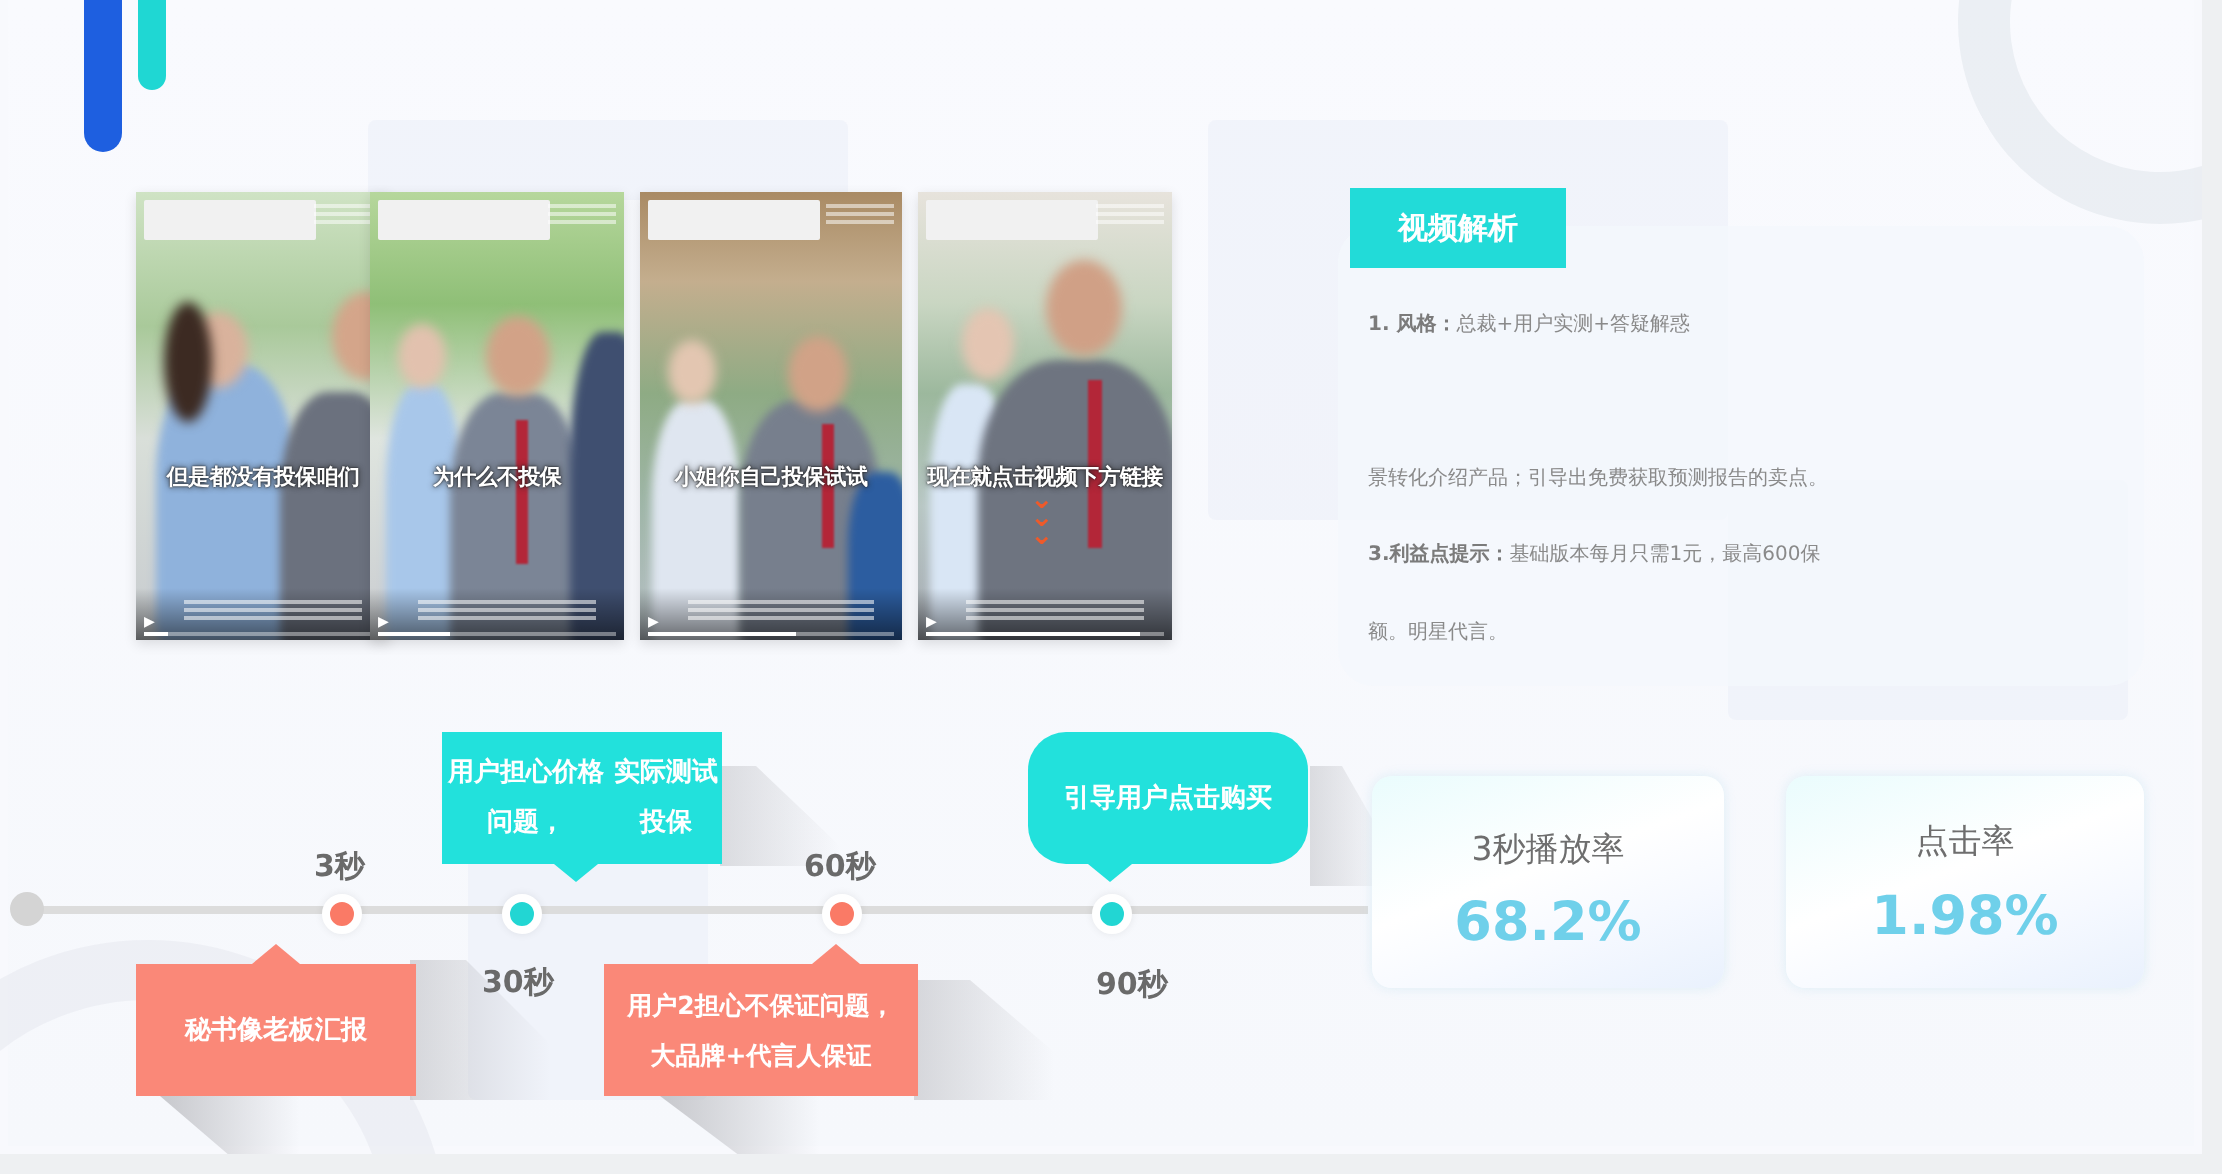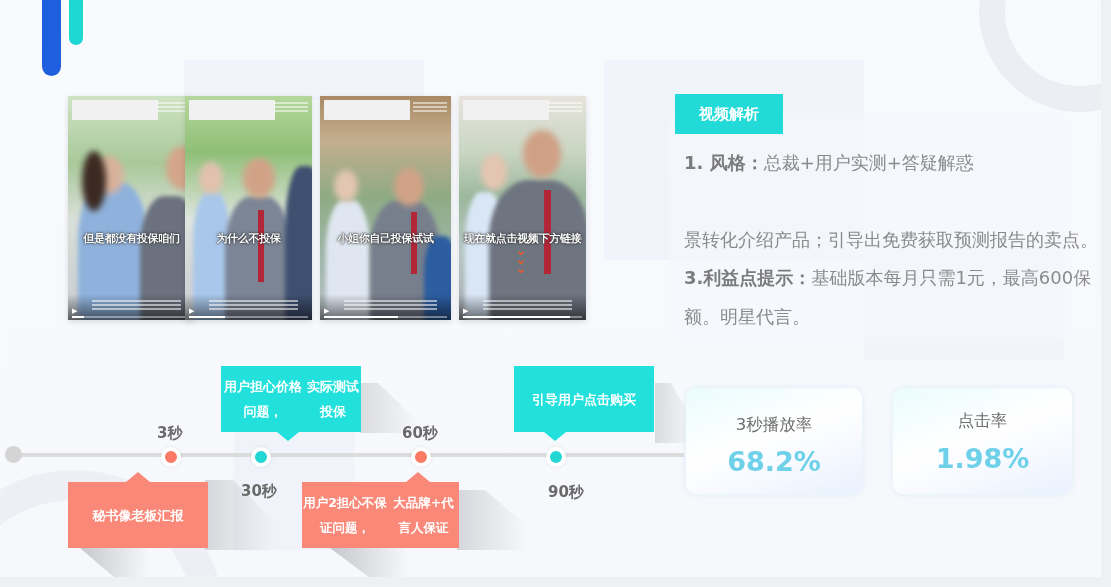--- a/index.html
+++ b/index.html
@@ -74,21 +74,21 @@
 
   .analysis-card {
     position:absolute; left:669px; top:113px; width:403px; height:230px;
     background:rgba(244,247,252,0.8); border-radius:18px;
   }
   .badge {
     position:absolute; left:675px; top:94px; width:108px; height:40px; background:#22dbd8;
     color:#fff; font-size:15px; font-weight:bold; line-height:40px; text-align:center;
   }
   .analysis-line {
-    position:absolute; left:684px; font-size:18px; color:#8a8a8a; white-space:nowrap; line-height:20px;
+    position:absolute; left:684px; font-size:10px; color:#8a8a8a; white-space:nowrap; line-height:20px;
   }
   .analysis-line b { color:#7b7b7b; }
 
   .timeline-line { position:absolute; left:14px; top:453px; width:670px; height:4px; background:#dcdcdc; }
   .tl-start { position:absolute; left:5px; top:446px; width:17px; height:17px; border-radius:50%; background:#d4d4d4; }
   .tl-node {
     position:absolute; width:12px; height:12px; border-radius:50%; border:4px solid #fff;
     box-shadow:0 0 4px rgba(0,0,0,0.08);
   }
   .tl-label { position:absolute; font-size:15px; font-weight:bold; color:#6a6a6a; white-space:nowrap; }
@@ -247,29 +247,29 @@
   <div class="tl-node" style="left:251px;top:447px;background:#22d6d3;"></div>
   <div class="tl-label" style="left:241px;top:482px;">30秒</div>
   <div class="callout teal" style="left:221px;top:366px;width:140px;height:66px;background:#22e1dc;flex-direction:row;">
     <span class="arrow" style="left:56px;bottom:-9px;border-left:11px solid transparent;border-right:11px solid transparent;border-top:9px solid #22e1dc;"></span>
     <span>用户担心价格问题，</span>
     <span>实际测试投保</span>
   </div>
 
   <div class="tl-node" style="left:411px;top:447px;background:#fa7a66;"></div>
   <div class="tl-label" style="left:402px;top:424px;">60秒</div>
-  <div class="callout coral" style="left:302px;top:482px;width:157px;height:66px;background:#fa8878;font-size:12.5px;">
+  <div class="callout coral" style="left:302px;top:482px;width:157px;height:66px;background:#fa8878;flex-direction:column;font-size:12.5px;">
     <span class="arrow" style="left:104px;top:-10px;border-left:12px solid transparent;border-right:12px solid transparent;border-bottom:10px solid #fa8878;"></span>
     <span>用户2担心不保证问题，</span>
     <span>大品牌+代言人保证</span>
   </div>
 
   <div class="tl-node" style="left:546px;top:447px;background:#22d6d3;"></div>
   <div class="tl-label" style="left:548px;top:483px;">90秒</div>
-  <div class="callout teal" style="left:514px;top:366px;width:140px;height:66px;background:#22e1dc;">
+  <div class="callout teal" style="left:514px;top:366px;width:140px;height:66px;background:#22e1dc;border-radius:19px;">
     <span class="arrow" style="left:30px;bottom:-9px;border-left:11px solid transparent;border-right:11px solid transparent;border-top:9px solid #22e1dc;"></span>
     <span>引导用户点击购买</span>
   </div>
 
   <div class="metric" style="left:686px;width:176px;">
     <div class="label">3秒播放率</div>
     <div class="value">68.2%</div>
   </div>
   <div class="metric" style="left:893px;width:179px;">
     <div class="label" style="top:22px;">点击率</div>

